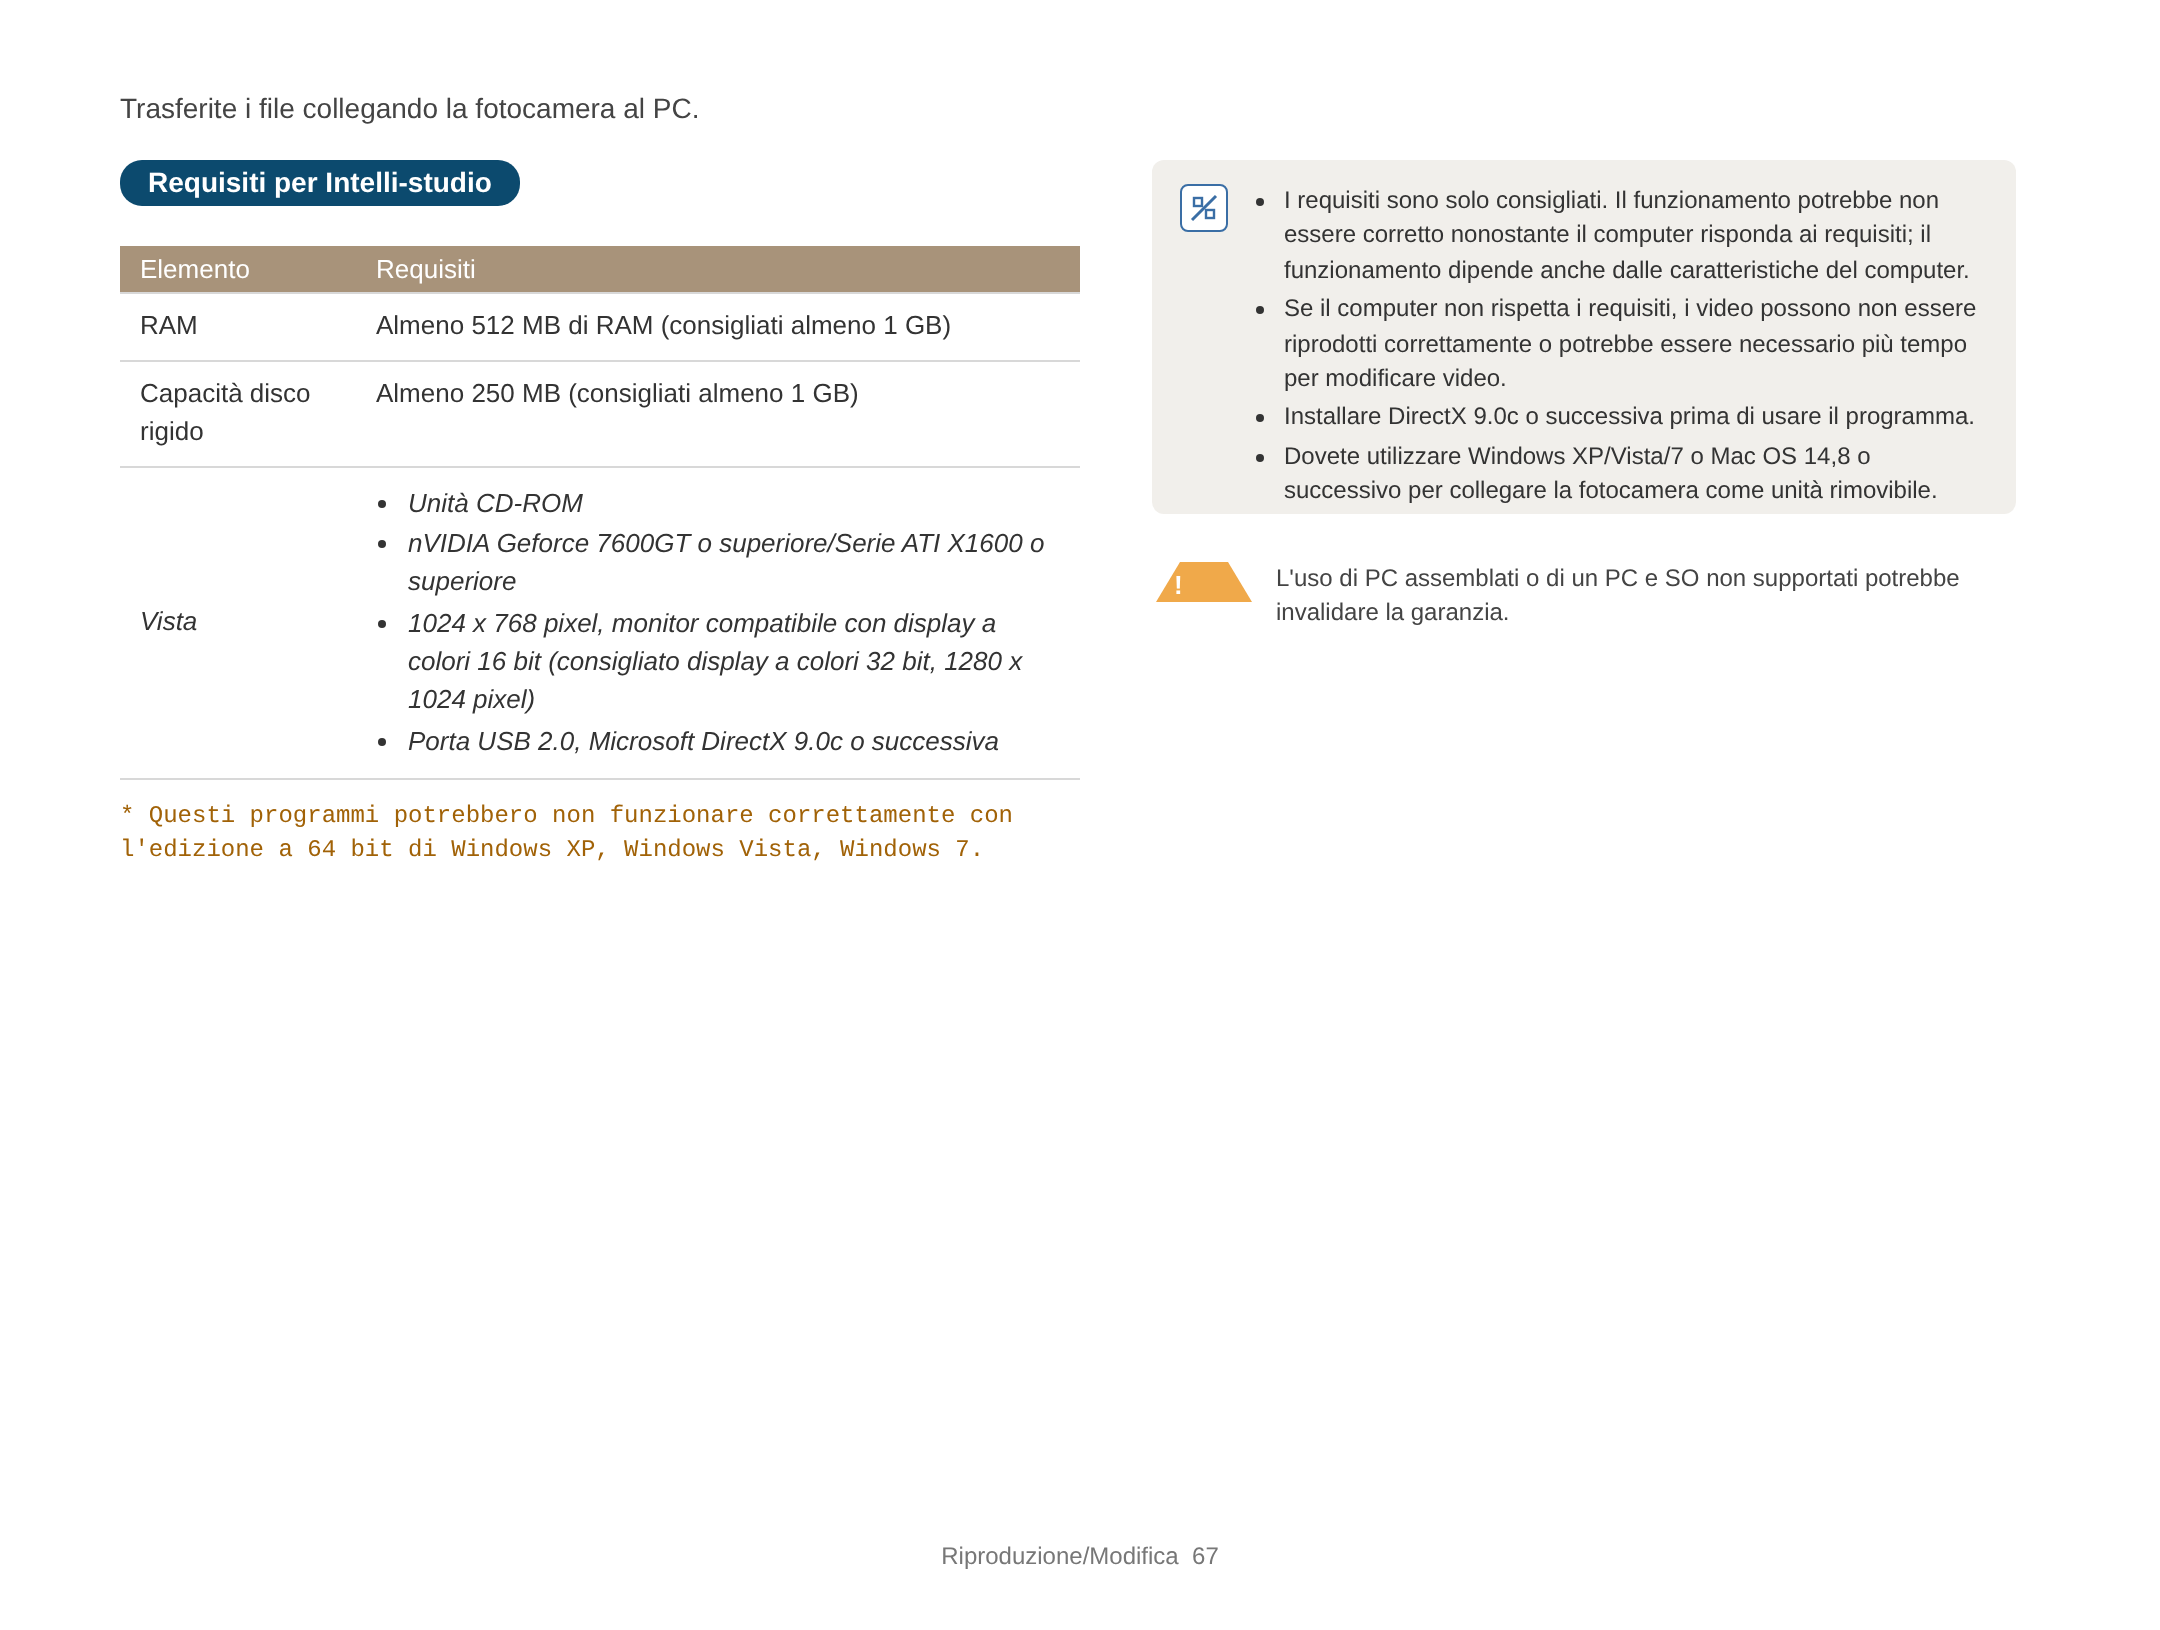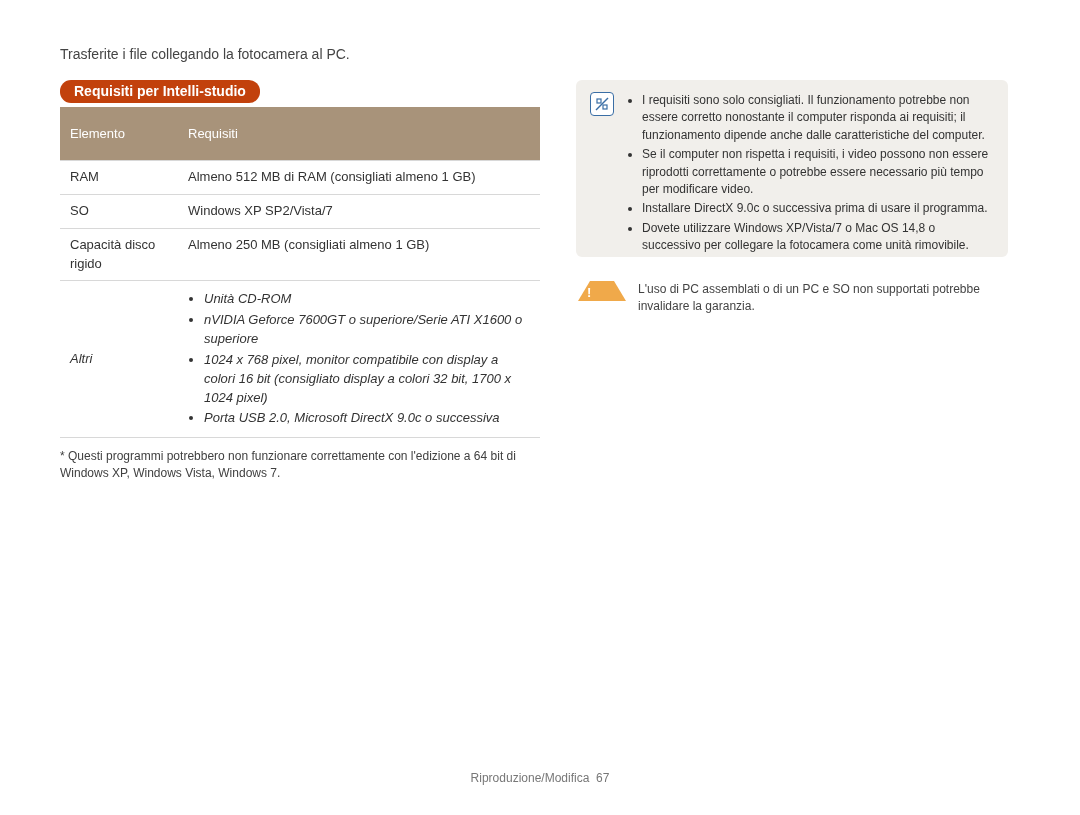--- a/index.html
+++ b/index.html
@@ -41,41 +41,41 @@
     width: 480px;
   }
   .right-col {
     width: 432px;
     display: flex;
     flex-direction: column;
     gap: 24px;
   }
   .pill {
     display: inline-block;
-    background: #c2410c;
+    background: #0c4a6e;
     color: #fff;
     font-size: 14px;
     font-weight: 600;
     padding: 3px 14px 4px 14px;
     border-radius: 11px;
-    margin-bottom: 0;
+    margin-bottom: 16px;
   }
   table.req {
     width: 100%;
     border-collapse: collapse;
     font-size: 13px;
     color: #333;
     margin-top: 4px;
   }
   table.req thead th {
     background: #a8937a;
     color: #fff;
     font-weight: 400;
     text-align: left;
-    padding: 19px 10px;
+    padding: 4px 10px;
     border-bottom: 1px solid #d8d8d8;
   }
   table.req thead th.col-el {
     width: 98px;
   }
   table.req tbody td {
     border-bottom: 1px solid #d8d8d8;
     padding: 7px 10px;
     vertical-align: top;
     line-height: 1.45;
@@ -90,23 +90,24 @@
   ul.inner {
     margin: 0;
     padding: 0 0 0 16px;
     list-style: disc;
   }
   ul.inner li {
     margin: 2px 0;
   }
   .footnote {
     font-size: 12px;
-    color: #404040;
+    color: #a16207;
     margin-top: 10px;
     line-height: 1.4;
+    font-family: Liberation Mono, monospace;
   }
 
   .note-box {
     background: #f1efeb;
     border-radius: 6px;
     padding: 10px 14px 0 14px;
     display: flex;
     gap: 12px;
     align-items: flex-start;
     font-size: 12px;
@@ -189,34 +190,30 @@
             <th class="col-el">Elemento</th>
             <th>Requisiti</th>
           </tr>
         </thead>
         <tbody>
           <tr>
             <td class="cell-label">RAM</td>
             <td>Almeno 512 MB di RAM (consigliati almeno 1 GB)</td>
           </tr>
           <tr>
-            <td class="cell-label">SO</td>
-            <td>Windows XP SP2/Vista/7</td>
-          </tr>
-          <tr>
             <td class="cell-label">Capacità disco rigido</td>
             <td>Almeno 250 MB (consigliati almeno 1 GB)</td>
           </tr>
           <tr>
-            <td class="cell-label" style="vertical-align:middle">Altri</td>
+            <td class="cell-label" style="vertical-align:middle">Vista</td>
             <td>
               <ul class="inner">
                 <li>Unità CD-ROM</li>
                 <li>nVIDIA Geforce 7600GT o superiore/Serie ATI X1600 o superiore</li>
-                <li>1024 x 768 pixel, monitor compatibile con display a colori 16 bit (consigliato display a colori 32 bit, 1700 x 1024 pixel)</li>
+                <li>1024 x 768 pixel, monitor compatibile con display a colori 16 bit (consigliato display a colori 32 bit, 1280 x 1024 pixel)</li>
                 <li>Porta USB 2.0, Microsoft DirectX 9.0c o successiva</li>
               </ul>
             </td>
           </tr>
         </tbody>
       </table>
 
       <div class="footnote">* Questi programmi potrebbero non funzionare correttamente con l'edizione a 64 bit di Windows XP, Windows Vista, Windows 7.</div>
     </div>
 

